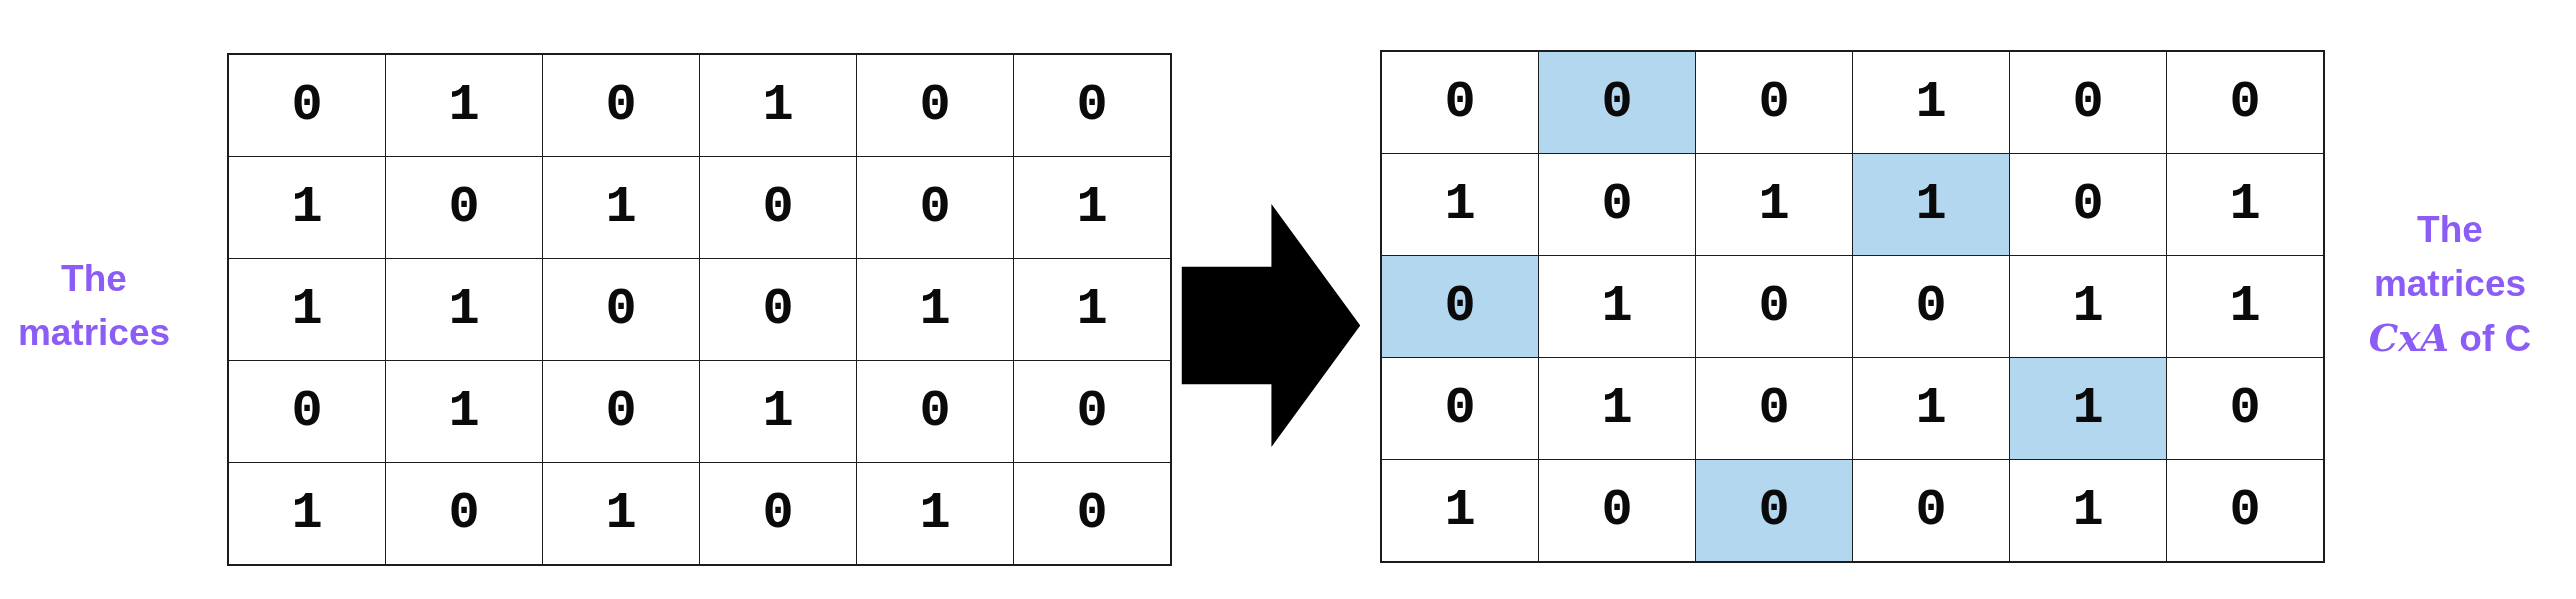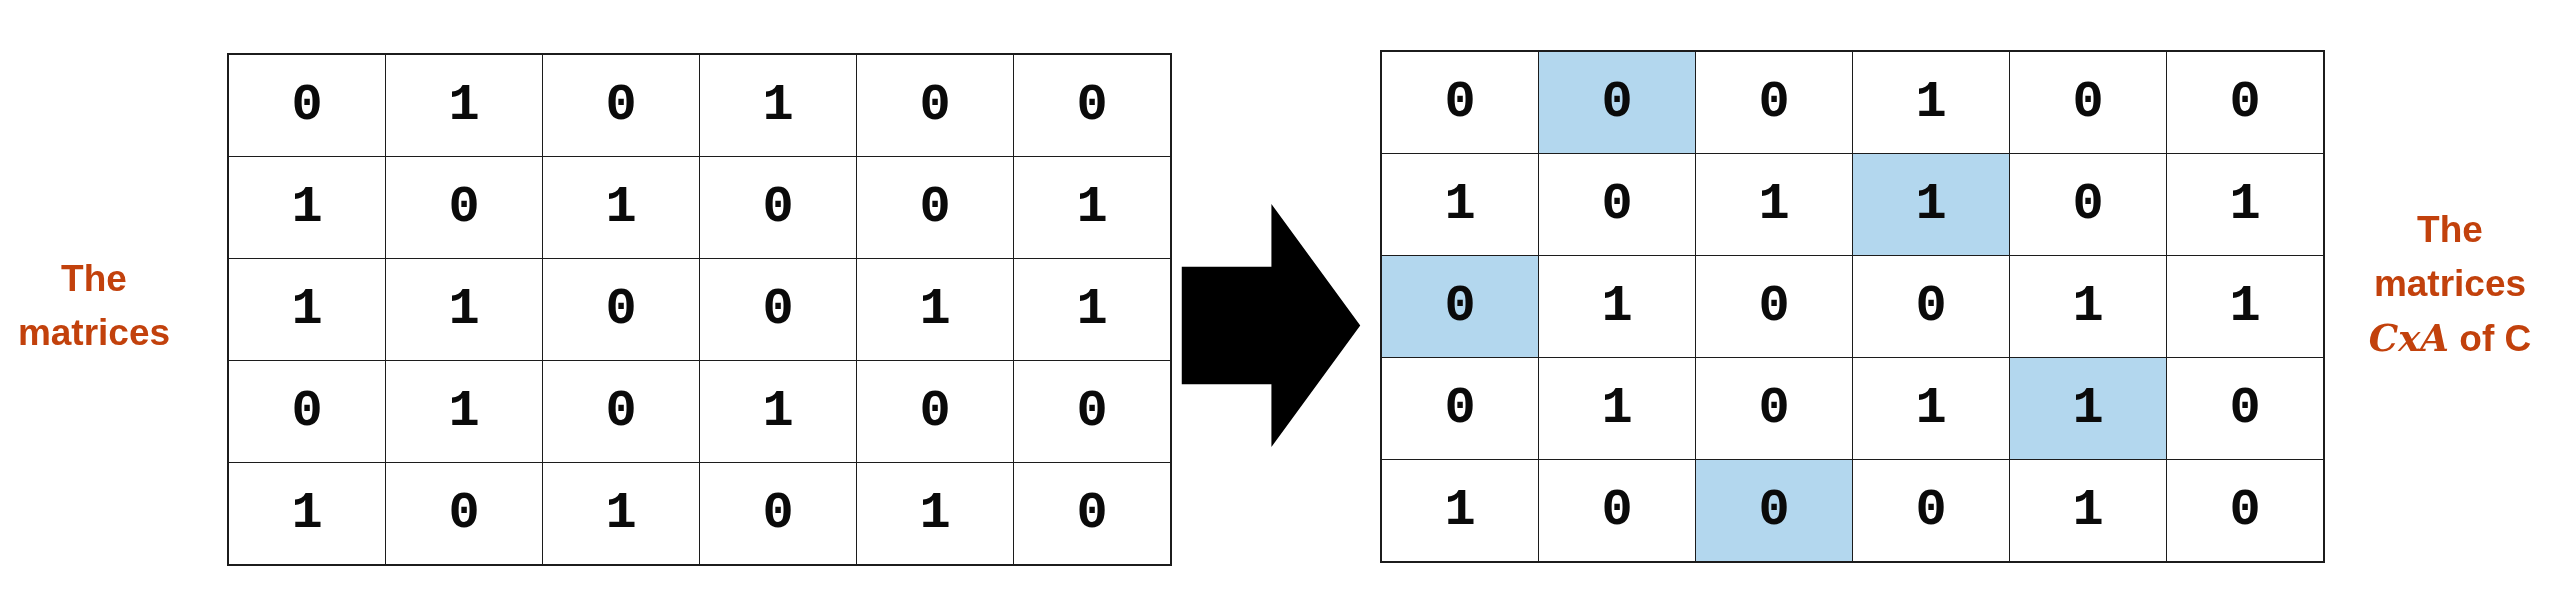--- a/index.html
+++ b/index.html
@@ -34,21 +34,21 @@
   .matrix td.hl { background: var(--hl, #b3d7ee); }
   .left-matrix  { left: 227px;  top: 53px; }
   .right-matrix { left: 1380px; top: 50px; }
   .side-label {
     position: absolute;
     width: 178px;
     text-align: center;
     font-weight: bold;
     font-size: 37px;
     line-height: 54px;
-    color: #c2410c;
+    color: #8b5cf6;
     white-space: nowrap;
   }
   .side-label.left  { left: 5px;    top: 252px; }
   .side-label.right { left: 2361px; top: 203px; }
   .math-italic {
     font-family: "DejaVu Serif", serif;
     font-style: italic;
     font-weight: bold;
   }
   .arrow {

